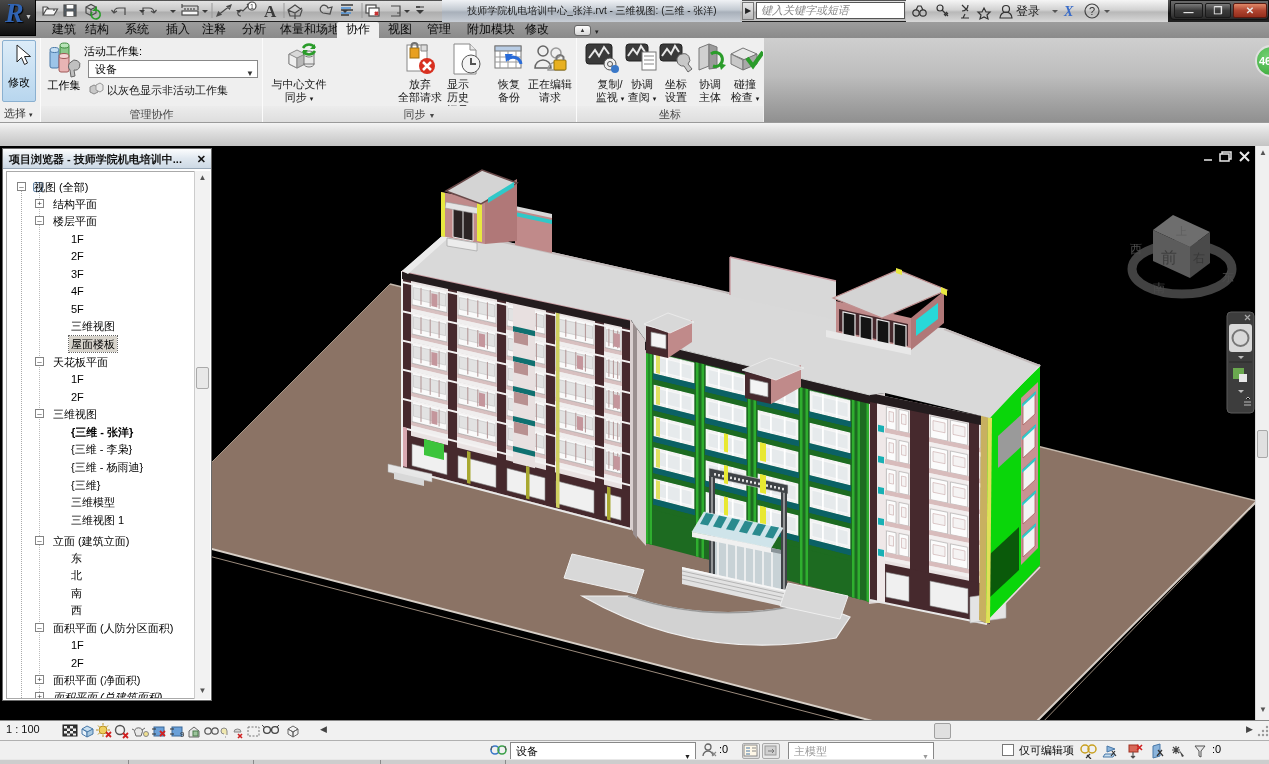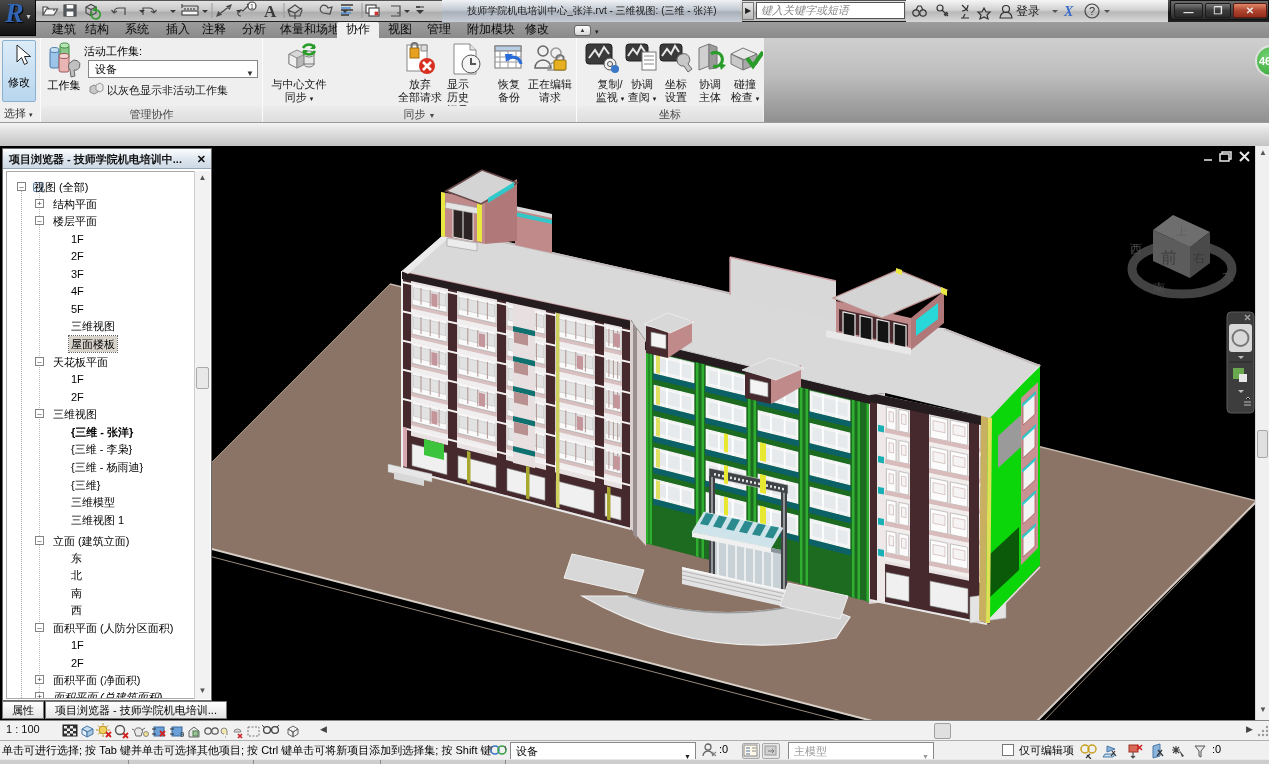--- a/index.html
+++ b/index.html
@@ -985,21 +985,20 @@
           <span class="tbox" style="left:28px">+</span>
           <span class="tlab" style="left:44px;font-style:italic;">面积平面 (总建筑面积)</span>
         </div>
   </div>
   <div id="bscroll">
     <div style="position:absolute;top:0;left:0;width:15px;height:15px;text-align:center;font-size:8px;color:#555;line-height:14px">▲</div>
     <div style="position:absolute;bottom:0;left:0;width:15px;height:15px;text-align:center;font-size:8px;color:#555;line-height:14px">▼</div>
     <div style="position:absolute;top:196px;left:1px;width:13px;height:22px;background:#e8e8e8;border:1px solid #aaa;border-radius:2px"></div>
   </div>
 </div>
-<div id="btabs"><span class="btab">属性</span><span class="btab">项目浏览器 - 技师学院机电培训...</span></div>
 <div id="viewctl">
   <span style="position:absolute;left:6px;top:2px">1 :  100</span>
   <svg width="260" height="18" viewBox="0 0 260 18" style="position:absolute;left:62px;top:1px">
 <rect x="1" y="3" width="14" height="11" fill="#333" stroke="#222"></rect>
         <g fill="#eee">
           <rect x="2" y="4" width="3" height="2.5"></rect>
           <rect x="8" y="4" width="3" height="2.5"></rect>
           <rect x="5" y="6.5" width="3" height="2.5"></rect>
           <rect x="11" y="6.5" width="3" height="2.5"></rect>
           <rect x="2" y="9" width="3" height="2.5"></rect>
@@ -1048,21 +1047,20 @@
           <circle cx="10" cy="2" r="1.2"></circle>
           <circle cx="6" cy="6" r="1.2"></circle>
           <circle cx="10" cy="6" r="1.2"></circle>
           <circle cx="2" cy="10" r="1.2"></circle>
           <circle cx="6" cy="10" r="1.2"></circle>
           <circle cx="10" cy="10" r="1.2"></circle>
         </g>
       </svg>
 </div>
 <div id="statusbar">
-  <span style="position:absolute;left:2px;top:2px">单击可进行选择; 按 Tab 键并单击可选择其他项目; 按 Ctrl 键单击可将新项目添加到选择集; 按 Shift 键</span>
   <svg width="20" height="18" viewBox="0 0 20 18" style="position:absolute;left:489px;top:1px">
         <circle cx="6" cy="8" r="4" fill="none" stroke="#3a78c8" stroke-width="1.6"></circle>
         <circle cx="13" cy="8" r="4" fill="none" stroke="#3aa048" stroke-width="1.6"></circle>
         <path d="M2 8 l1 -4 m14 4 l-1 -4" stroke="#555"></path>
       </svg>
   <div class="dd" style="left:510px;width:186px">设备<span class="da">▼</span></div>
   <svg width="18" height="18" viewBox="0 0 18 18" style="position:absolute;left:700px;top:1px">
         <circle cx="8" cy="5" r="3" fill="none" stroke="#666" stroke-width="1.3"></circle>
         <path d="M3 14 a5 5 0 0 1 10 0" fill="none" stroke="#666" stroke-width="1.3"></path>
         <path d="M12 10 l4 4 m-4 0 l4 -4" stroke="#888" stroke-width="1.1"></path>

